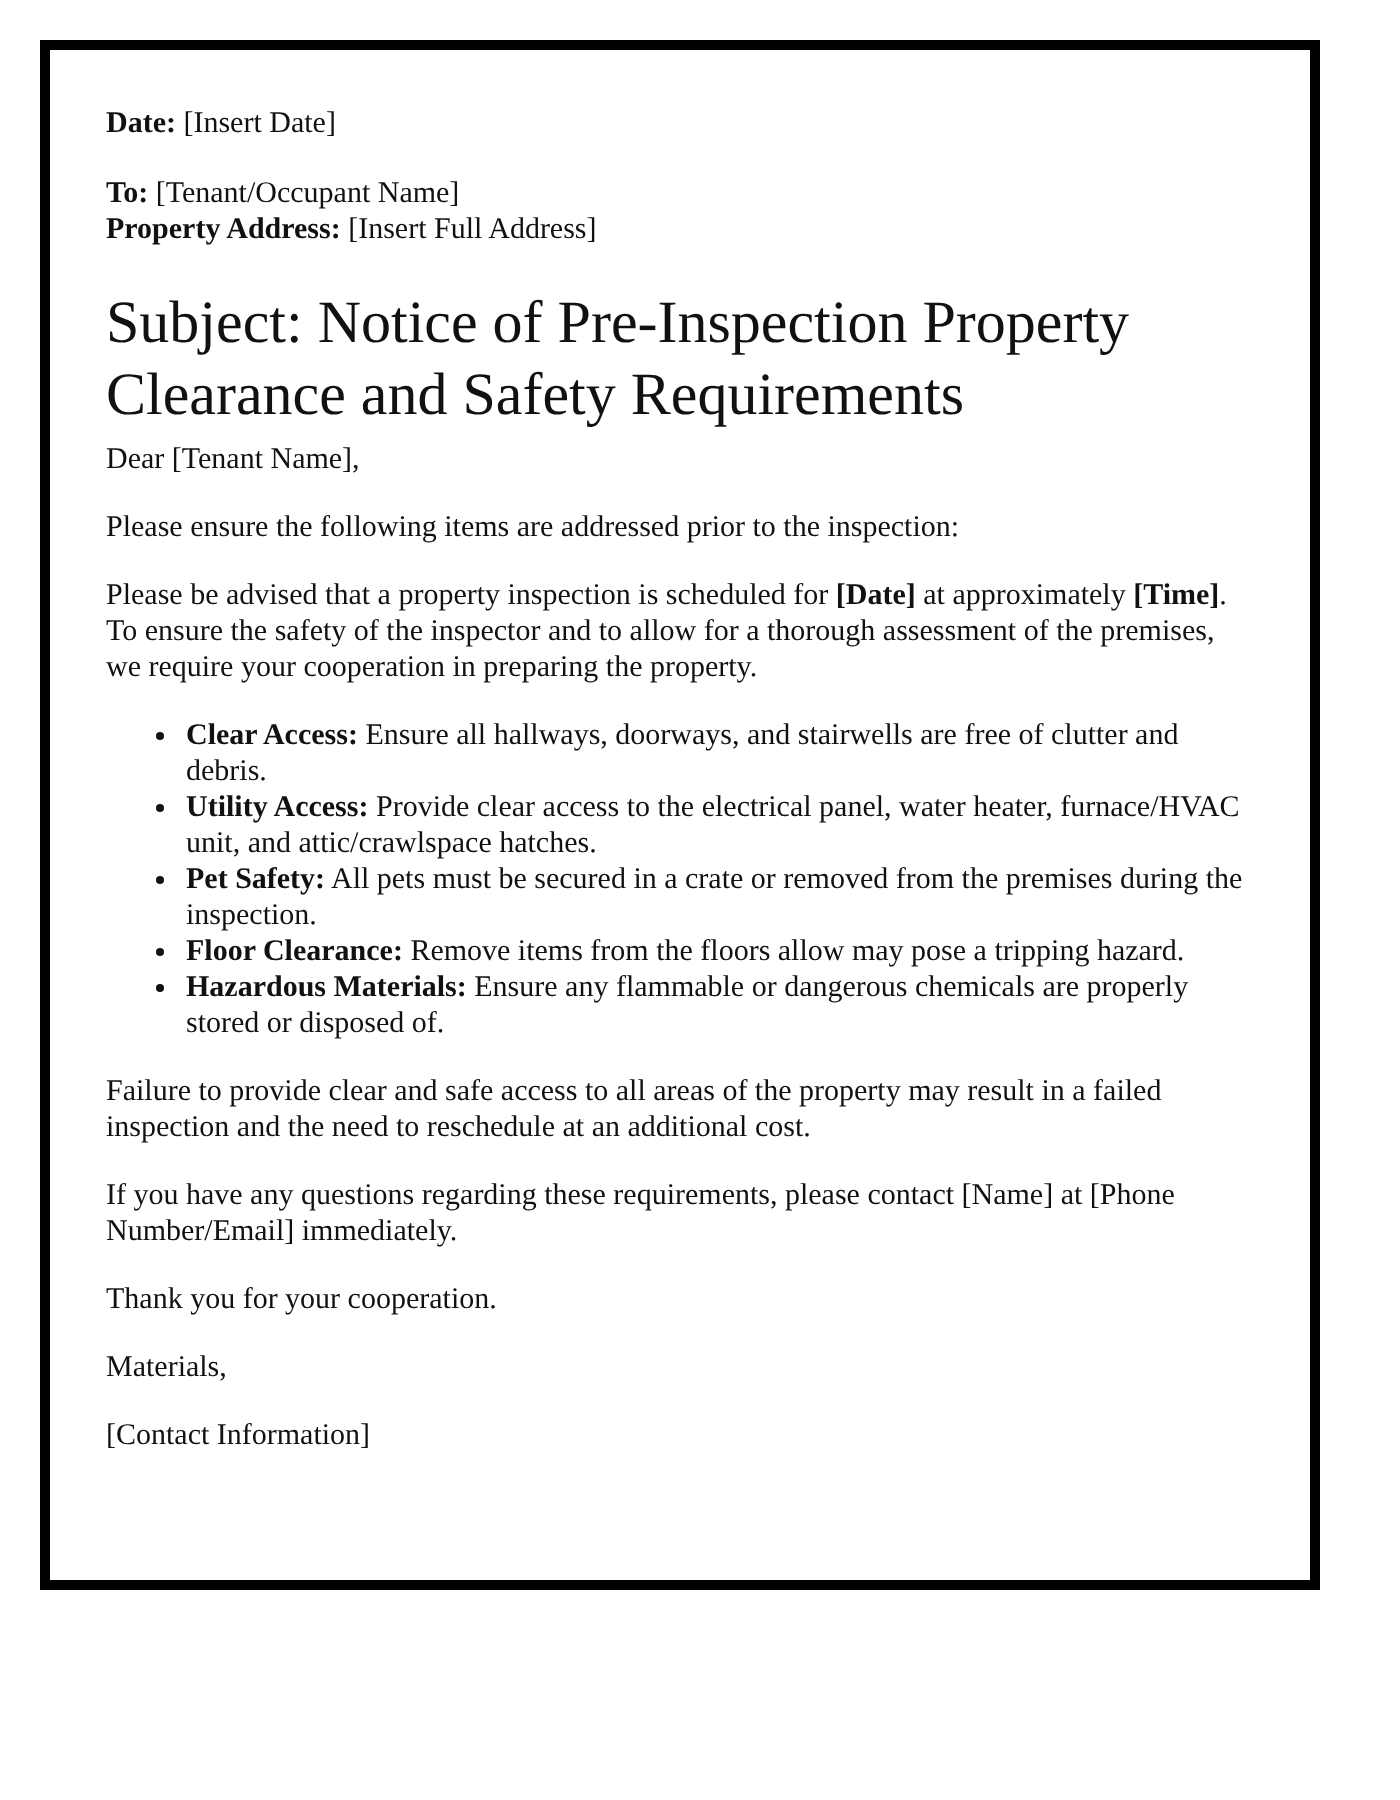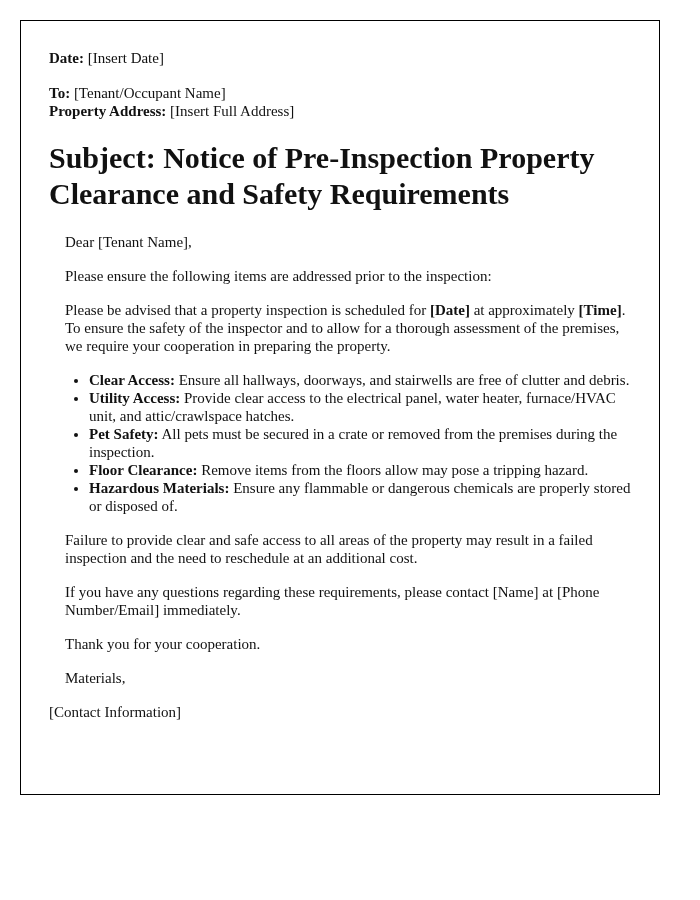--- a/index.html
+++ b/index.html
@@ -7,32 +7,32 @@
       width: 700px; height: 900px; position: relative;
       font-family: "Liberation Serif", "DejaVu Serif", serif;
       color: #111111;
       font-size: 15px;
       line-height: 18px;
     }
     .letter {
       position: absolute;
       left: 20px; top: 20px;
       width: 640px; height: 775px;
-      border: 1px solid #000000;
+      border: 5px solid #000000;
       box-sizing: border-box;
       padding: 28px 28px 0 28px;
     }
-    p { margin: 0 0 16px 16px; }
+    p { margin: 0 0 16px 0; }
     .meta p { margin: 0; }
     .meta .date { margin-bottom: 17px; }
     h1 {
       font-size: 30px;
       line-height: 36px;
-      font-weight: bold;
-      margin: 20px 0 21px 0;
+      font-weight: normal;
+      margin: 20px 0 5px 0;
       color: #111111;
     }
     ul {
       margin: 0 0 16px 0;
       padding-left: 40px;
     }
     ul li { margin: 0; padding: 0; }
     b { font-weight: bold; }
     .sig p { margin: 0; }
   </style>

